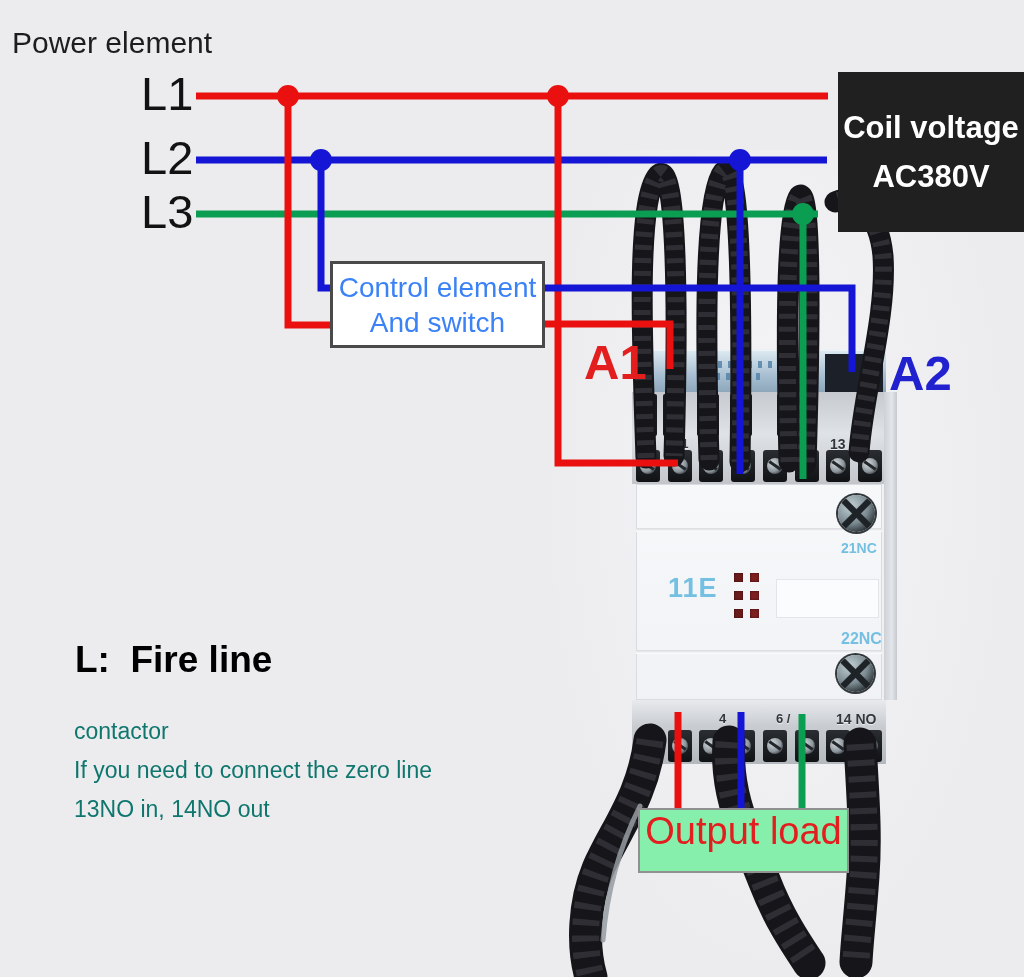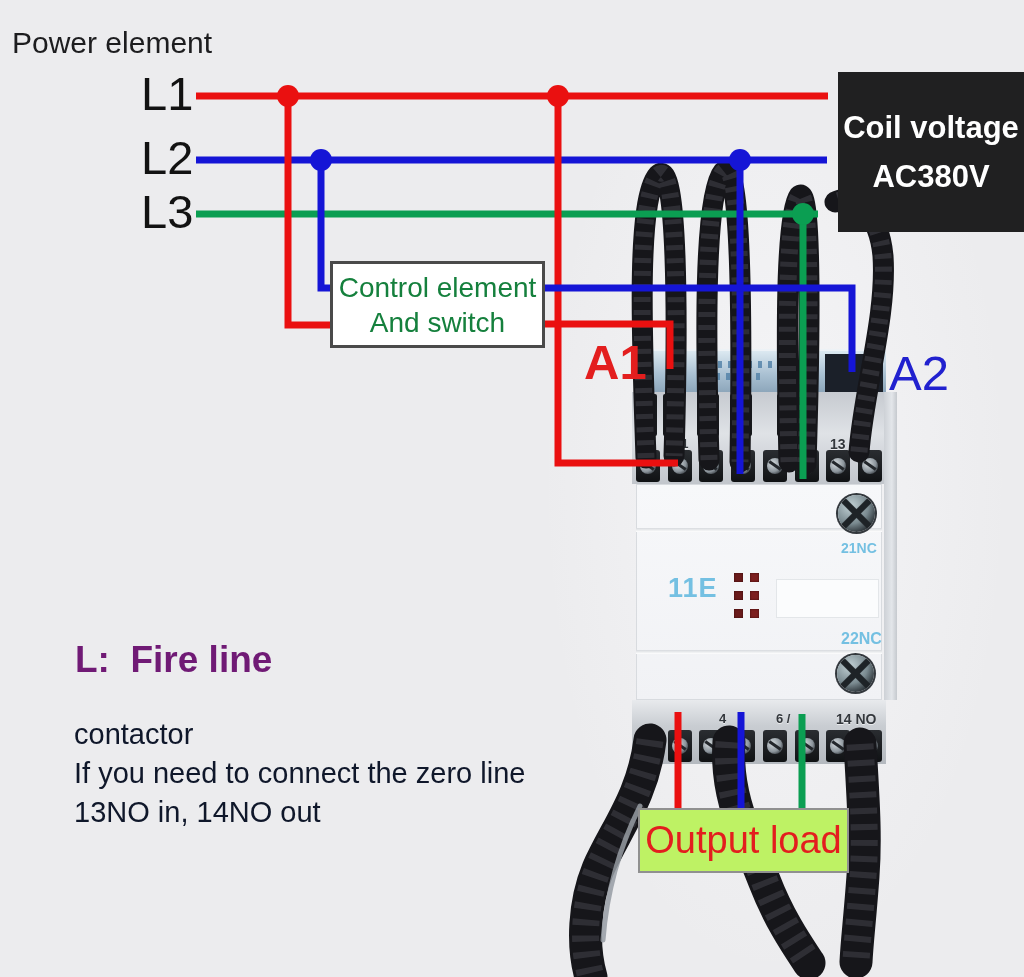--- a/index.html
+++ b/index.html
@@ -6,39 +6,39 @@
   .stage{position:relative;width:1024px;height:977px;background:var(--background,#ececee);
     overflow:hidden;font-family:"Liberation Sans","DejaVu Sans",sans-serif}
   .t{position:absolute;white-space:pre;line-height:1.1}
 
   
   .power{left:12px;top:26px;font-size:30px;color:#1d1d1f;z-index:2}
   .phase{left:141px;font-size:47px;color:#121212;font-weight:500;z-index:2}
   .p1{top:68px}.p2{top:132px}.p3{top:186px}
 
   .title{left:76px;top:562px;font-size:50px;font-weight:700;color:#0c0c0c;letter-spacing:-1px;z-index:2}
-  .subtitle{left:75px;top:640px;font-size:37px;font-weight:700;color:#701a75;z-index:2}
-  .note{left:74px;font-size:29px;color:#0f172a;z-index:2}
+  .subtitle{left:75px;top:640px;font-size:37px;font-weight:700;color:#000000;z-index:2}
+  .note{left:74px;font-size:23px;color:#0f766e;z-index:2}
   .n1{top:719px}.n2{top:758px}.n3{top:797px}
 
   .a1{left:584px;top:336px;font-size:49px;font-weight:700;color:var(--label-red,#e31e1e);z-index:7}
-  .a2{left:889px;top:347px;font-size:49px;font-weight:400;color:var(--label-blue,#2121cf);z-index:7}
+  .a2{left:889px;top:347px;font-size:49px;font-weight:700;color:var(--label-blue,#2121cf);z-index:7}
 
   
   .coil-box{position:absolute;left:838px;top:72px;width:186px;height:160px;z-index:6;
     background:var(--coil-box-bg,#202021);color:var(--coil-box-text,#fff);
     display:flex;flex-direction:column;align-items:center;justify-content:center;gap:13px;
     font-weight:700;font-size:31px;text-align:center}
   .control-box{position:absolute;left:330px;top:261px;width:215px;height:87px;z-index:6;
     background:#fff;border:3px solid #4a4a4a;box-sizing:border-box;
     display:flex;flex-direction:column;align-items:center;justify-content:center;
-    font-size:28px;color:#15803d;line-height:35px}
+    font-size:28px;color:#3b82f6;line-height:35px}
   .output-box{position:absolute;left:638px;top:808px;width:211px;height:65px;z-index:6;
-    background:#bef264;border:2px solid #909090;box-sizing:border-box;
-    display:flex;align-items:center;justify-content:center;
+    background:#86efac;border:2px solid #909090;box-sizing:border-box;
+    display:flex;align-items:flex-start;justify-content:center;
     font-size:38px;color:var(--label-red,#e31e1e)}
 
   
   .photo-bg{position:absolute;left:540px;top:150px;width:470px;height:830px;z-index:0;
     background:radial-gradient(ellipse at 50% 40%,#f5f5f7 0%,rgba(245,245,247,0) 70%)}
 
   
   .contactor{position:absolute;left:632px;top:345px;width:265px;height:420px;z-index:1}
   .ct-band{position:absolute;left:2px;top:4px;width:252px;height:43px;
     background:linear-gradient(#dce9f1,#a9c0d2 55%,#8aa3b8);border-top:2px solid #edf2f6}

